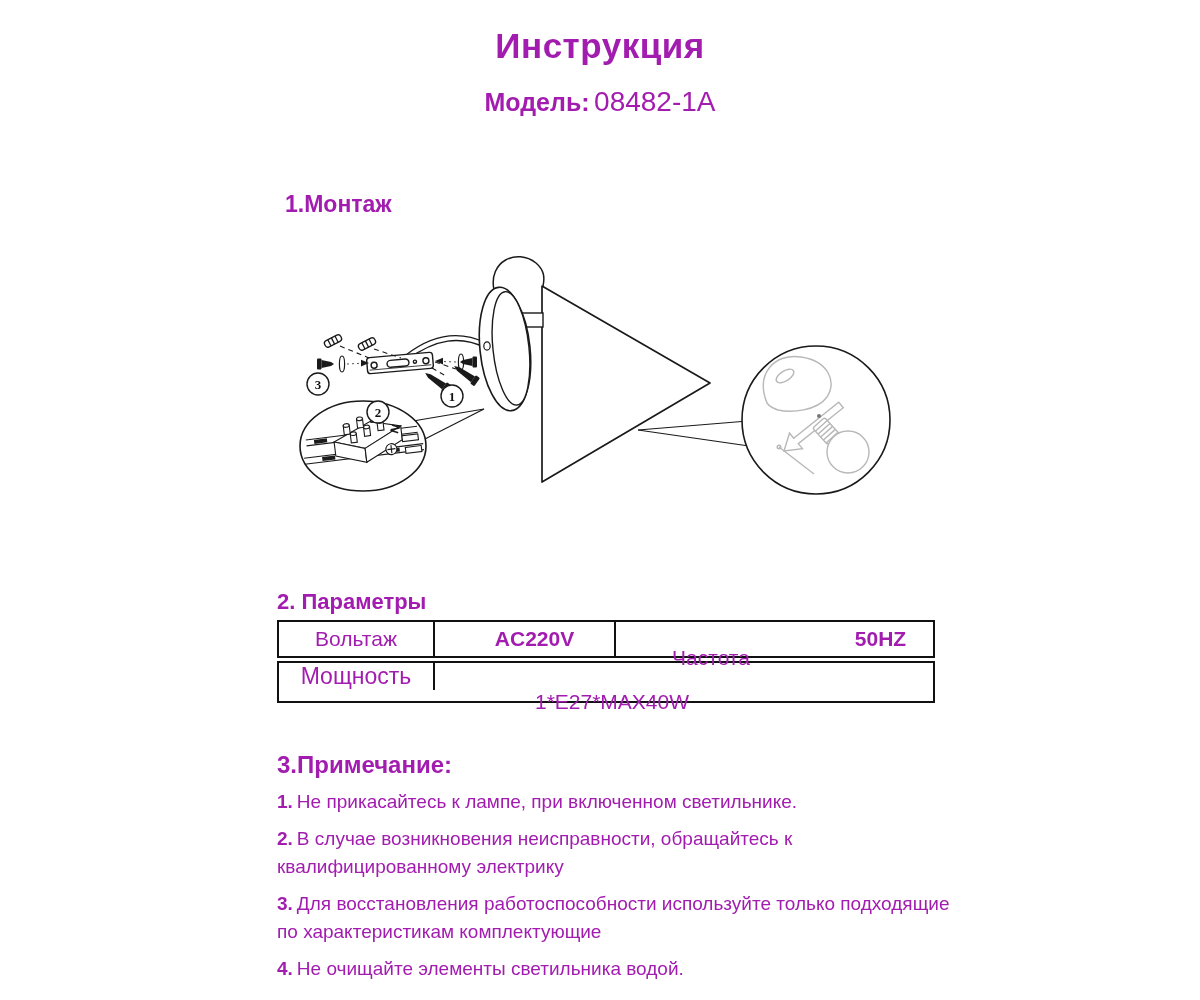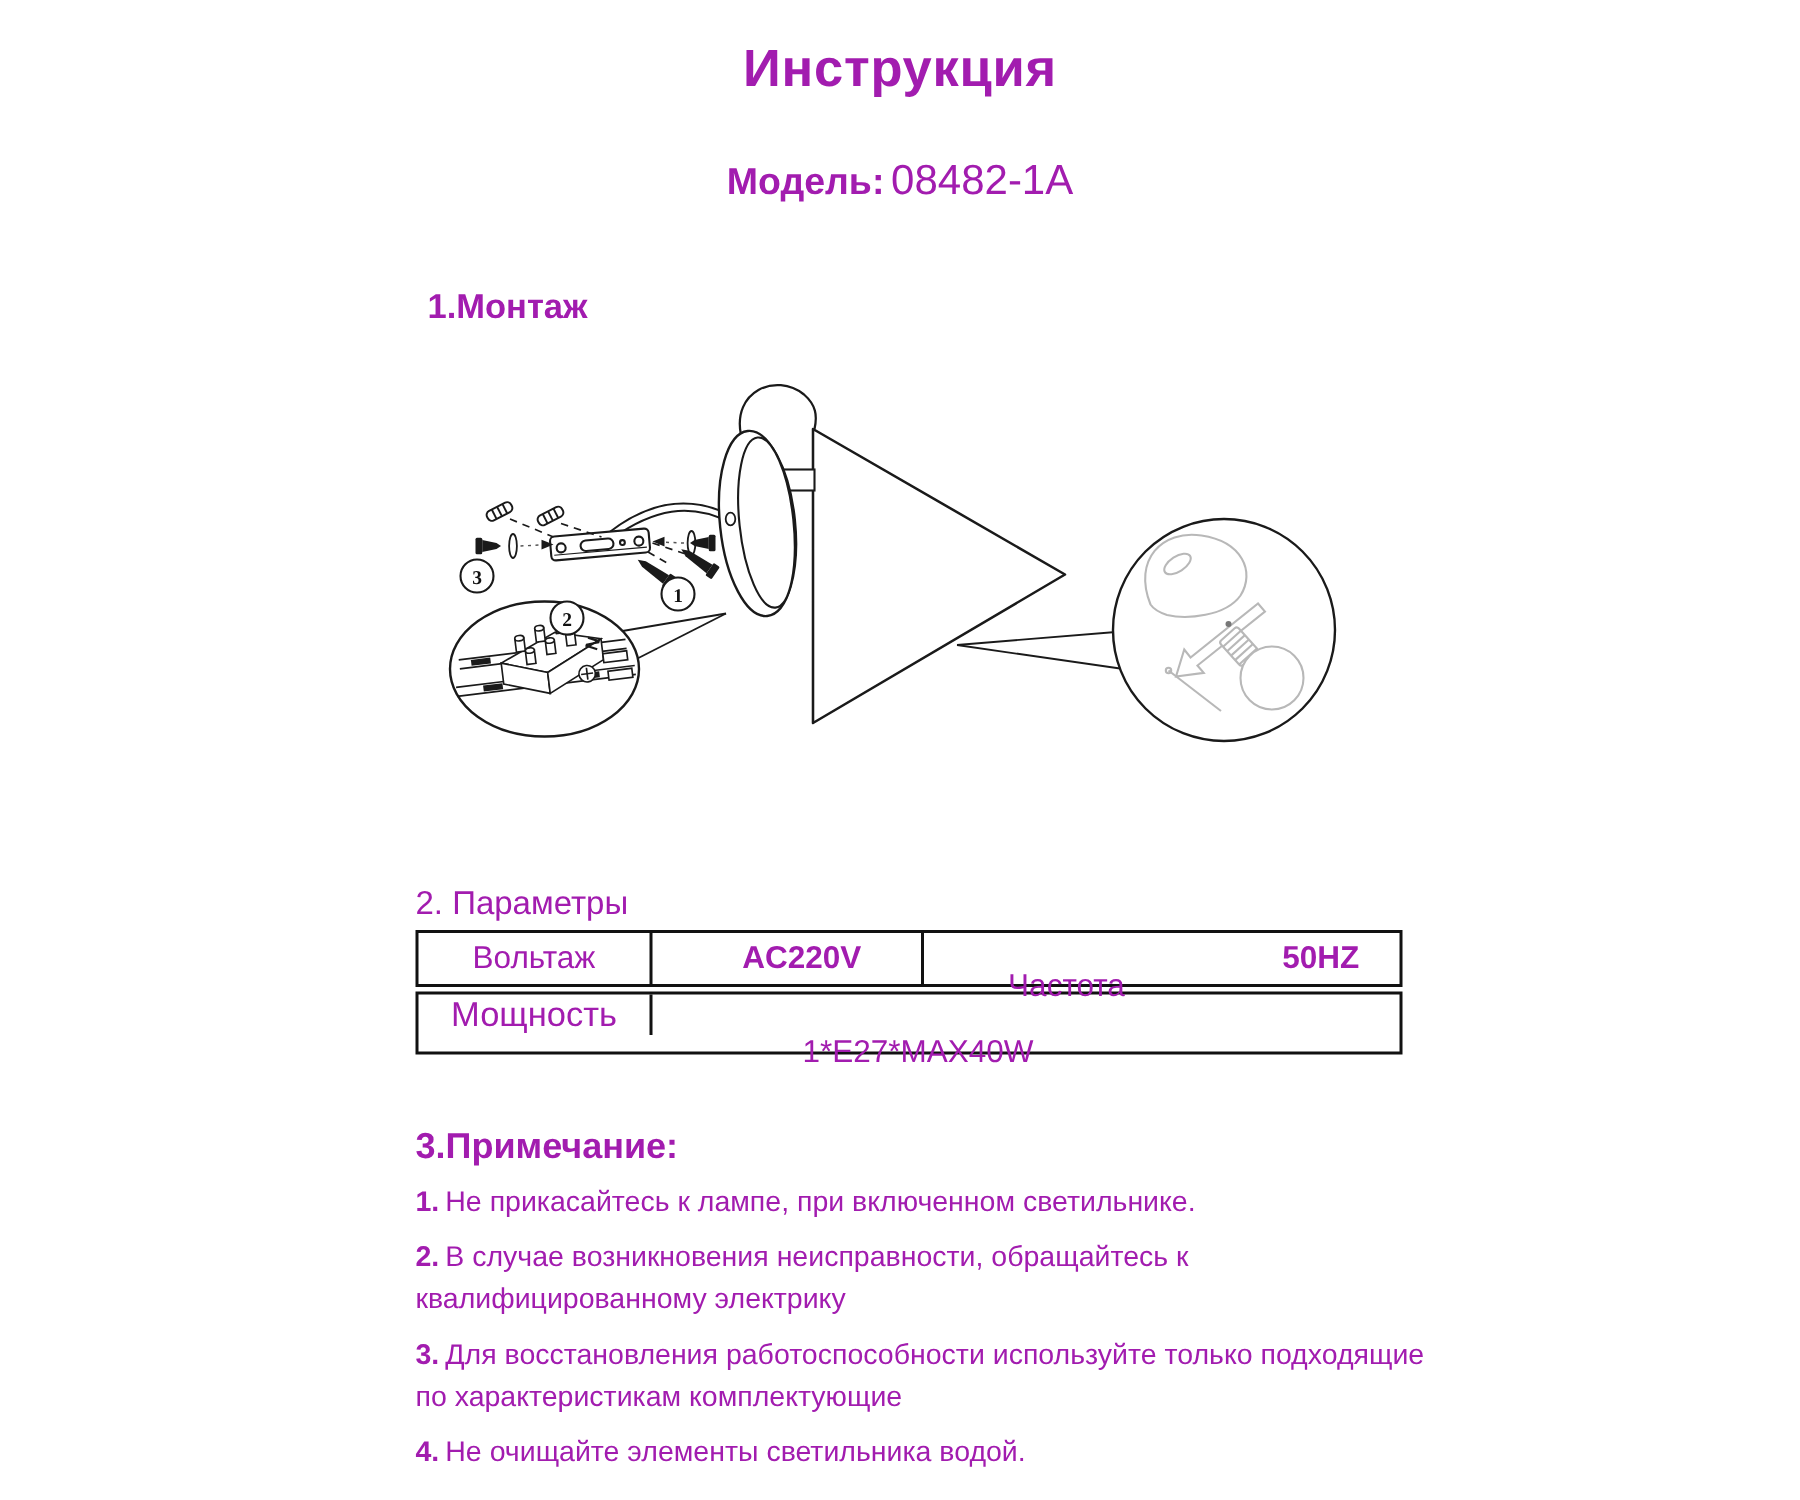--- a/index.html
+++ b/index.html
@@ -6,27 +6,27 @@
   .page{
     position:relative;width:1200px;height:1000px;background:#ffffff;
     font-family:"Liberation Sans","DejaVu Sans",sans-serif;color:#a21caf;
     overflow:hidden;
   }
   .title{
     position:absolute;top:26px;left:0;width:1200px;text-align:center;
     font-size:35px;font-weight:700;letter-spacing:.5px;
   }
   .model-line{
-    position:absolute;top:104px;left:0;width:1200px;text-align:center;
+    position:absolute;top:86px;left:0;width:1200px;text-align:center;
   }
   .model-label{font-size:25px;font-weight:700;}
   .model-value{font-size:28px;font-weight:400;}
   .h-montage{position:absolute;left:285px;top:191px;font-size:23px;font-weight:700;}
   .diagram{position:absolute;left:285px;top:245px;width:620px;height:270px;}
-  .h-params{position:absolute;left:277px;top:589px;font-size:22px;font-weight:400;}
+  .h-params{position:absolute;left:277px;top:589px;font-size:22px;font-weight:700;}
   .params-table{position:absolute;left:277px;top:620px;width:658px;}
   .t-row{display:flex;border:2px solid #111;background:#fff;box-sizing:border-box;}
   .t-row1{height:38px;margin-bottom:3px;}
   .t-row2{height:42px;flex-direction:column;}
   .t-cell{
     display:flex;align-items:center;justify-content:center;
     font-size:21px;box-sizing:border-box;
   }
   .t-sep{border-right:2px solid #111;}
   .c1{width:156px;}.c2{width:161px;}.c3{width:192px;margin-top:36px;}.c4{flex:1;}

